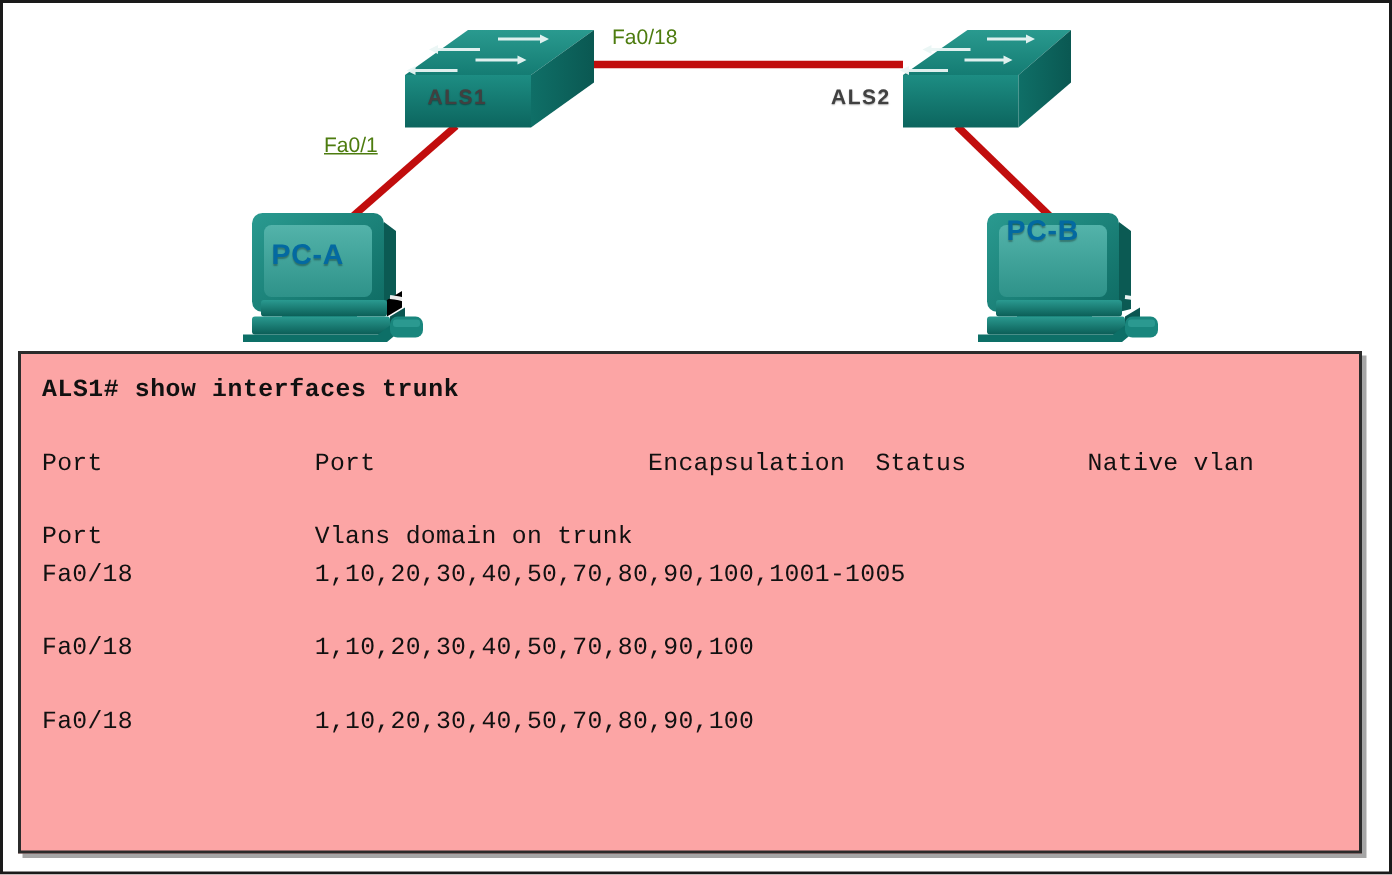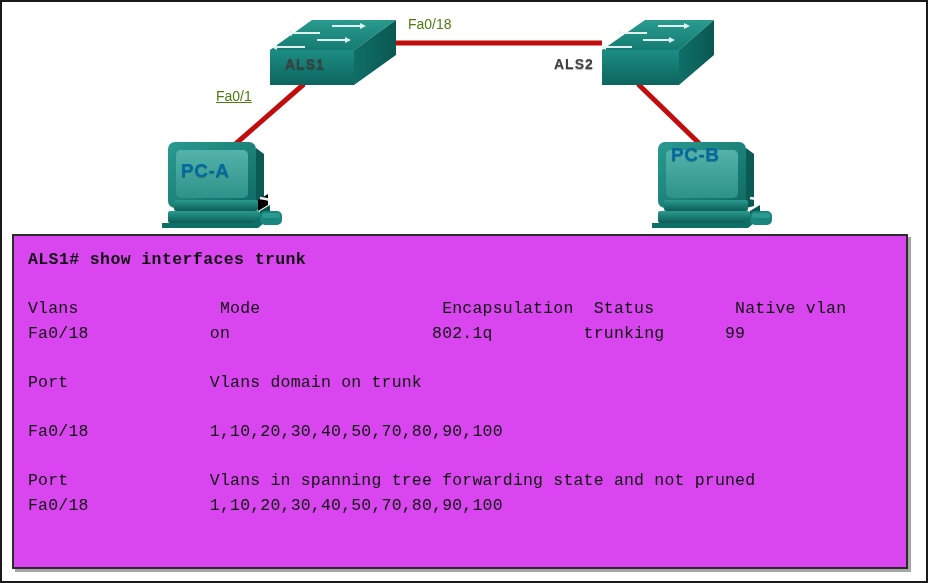--- a/index.html
+++ b/index.html
@@ -63,21 +63,21 @@
     white-space: nowrap;
   }
 
   
   #terminal {
     position: absolute;
     left: 10px;
     top: 232px;
     width: 896px;
     height: 335px;
-    background: #d946ef;
+    background: #fca5a5;
     border: 2px solid #2b2b2b;
     box-sizing: border-box;
     box-shadow: 3px 3px 0 rgba(0,0,0,0.35);
   }
   #terminal-inner {
     padding: 12px 0 0 14px;
   }
   pre.term {
     margin: 0;
     font-family: "Liberation Mono", "DejaVu Sans Mono", monospace;
@@ -215,28 +215,27 @@
 
     <div class="link-label" style="left:214px; top:86px;text-decoration:underline;">Fa0/1</div>
   </div>
 
   <div id="terminal">
     <div id="terminal-inner">
 
       <pre class="term prompt">ALS1# show interfaces trunk</pre>
       <pre class="term"> </pre>
 
-      <pre class="term">Vlans              Mode                  Encapsulation  Status        Native vlan</pre>
-      <pre class="term">Fa0/18            on                    802.1q         trunking      99</pre>
+      <pre class="term">Port              Port                  Encapsulation  Status        Native vlan</pre>
       <pre class="term"> </pre>
 
       <pre class="term">Port              Vlans domain on trunk</pre>
+      <pre class="term">Fa0/18            1,10,20,30,40,50,70,80,90,100,1001-1005</pre>
       <pre class="term"> </pre>
 
       <pre class="term">Fa0/18            1,10,20,30,40,50,70,80,90,100</pre>
       <pre class="term"> </pre>
 
-      <pre class="term">Port              Vlans in spanning tree forwarding state and not pruned</pre>
       <pre class="term">Fa0/18            1,10,20,30,40,50,70,80,90,100</pre>
     </div>
   </div>
 
 </div>
 
 </body></html>

